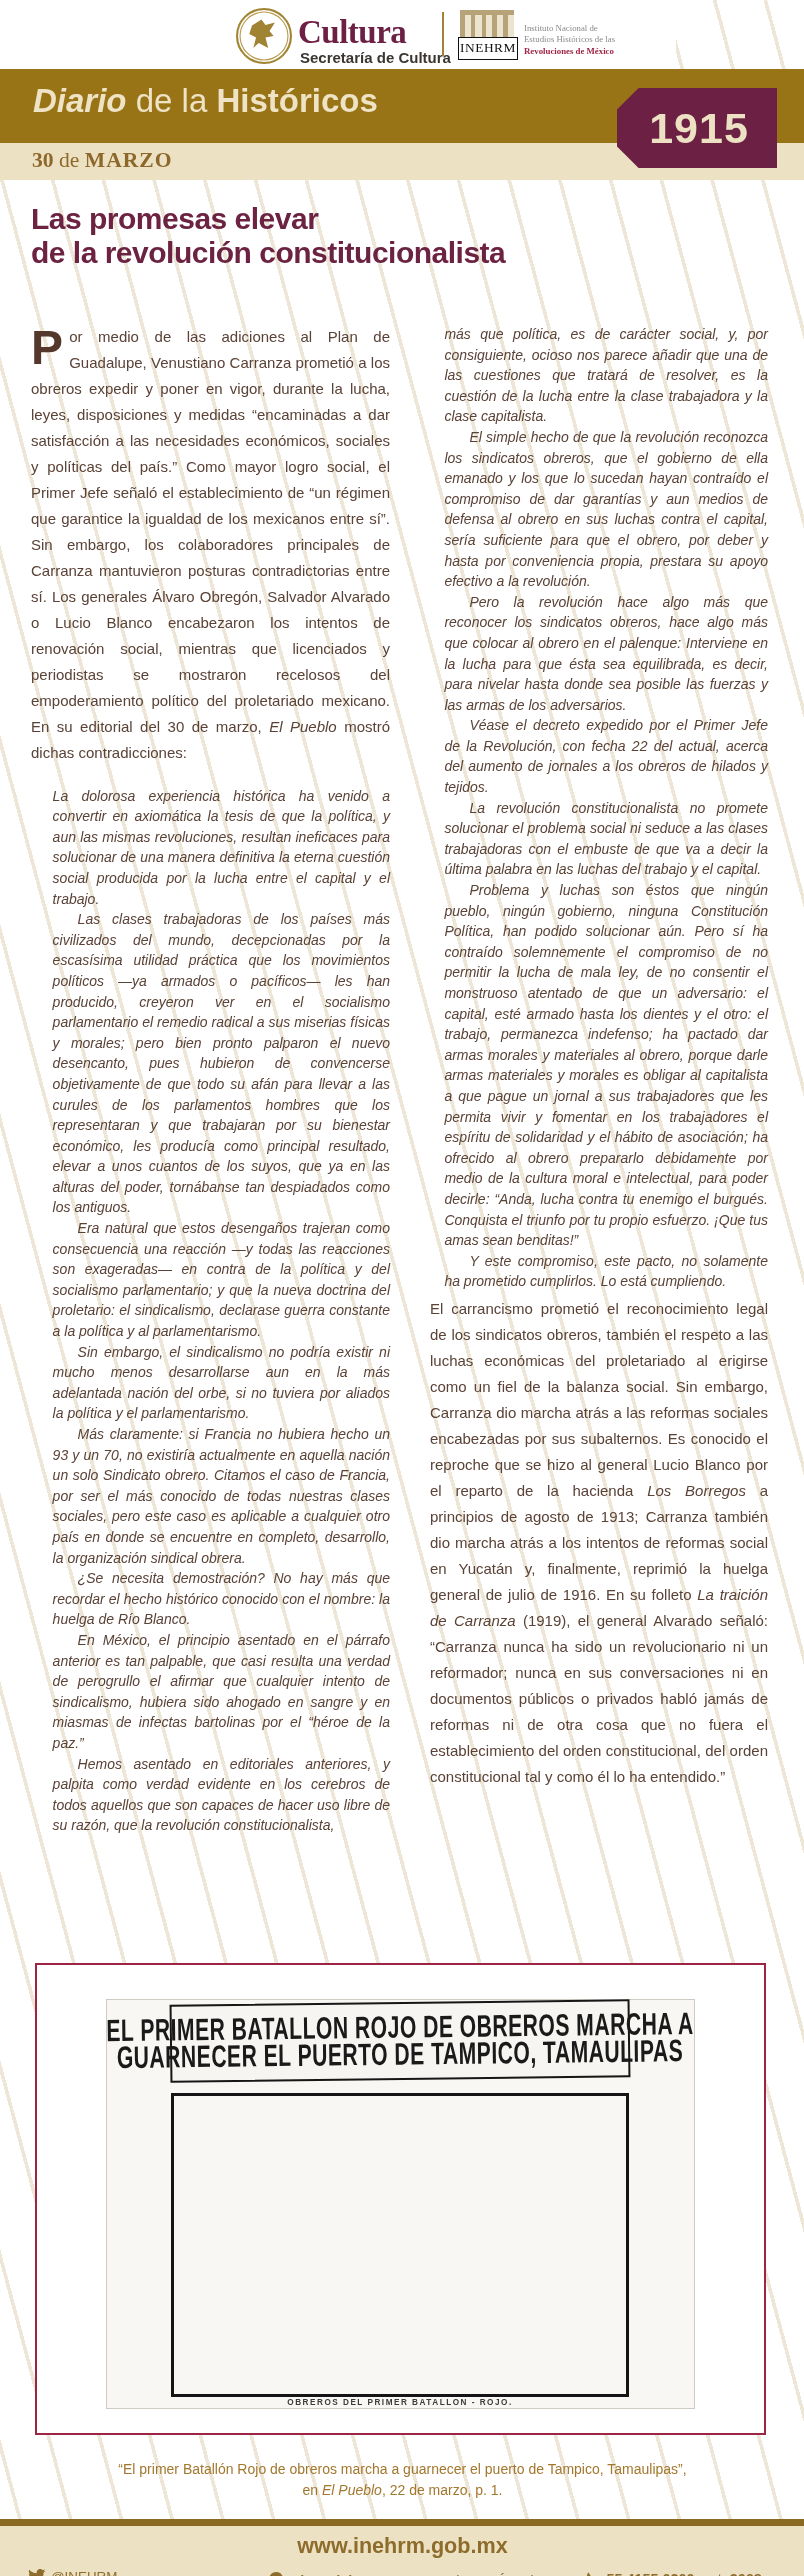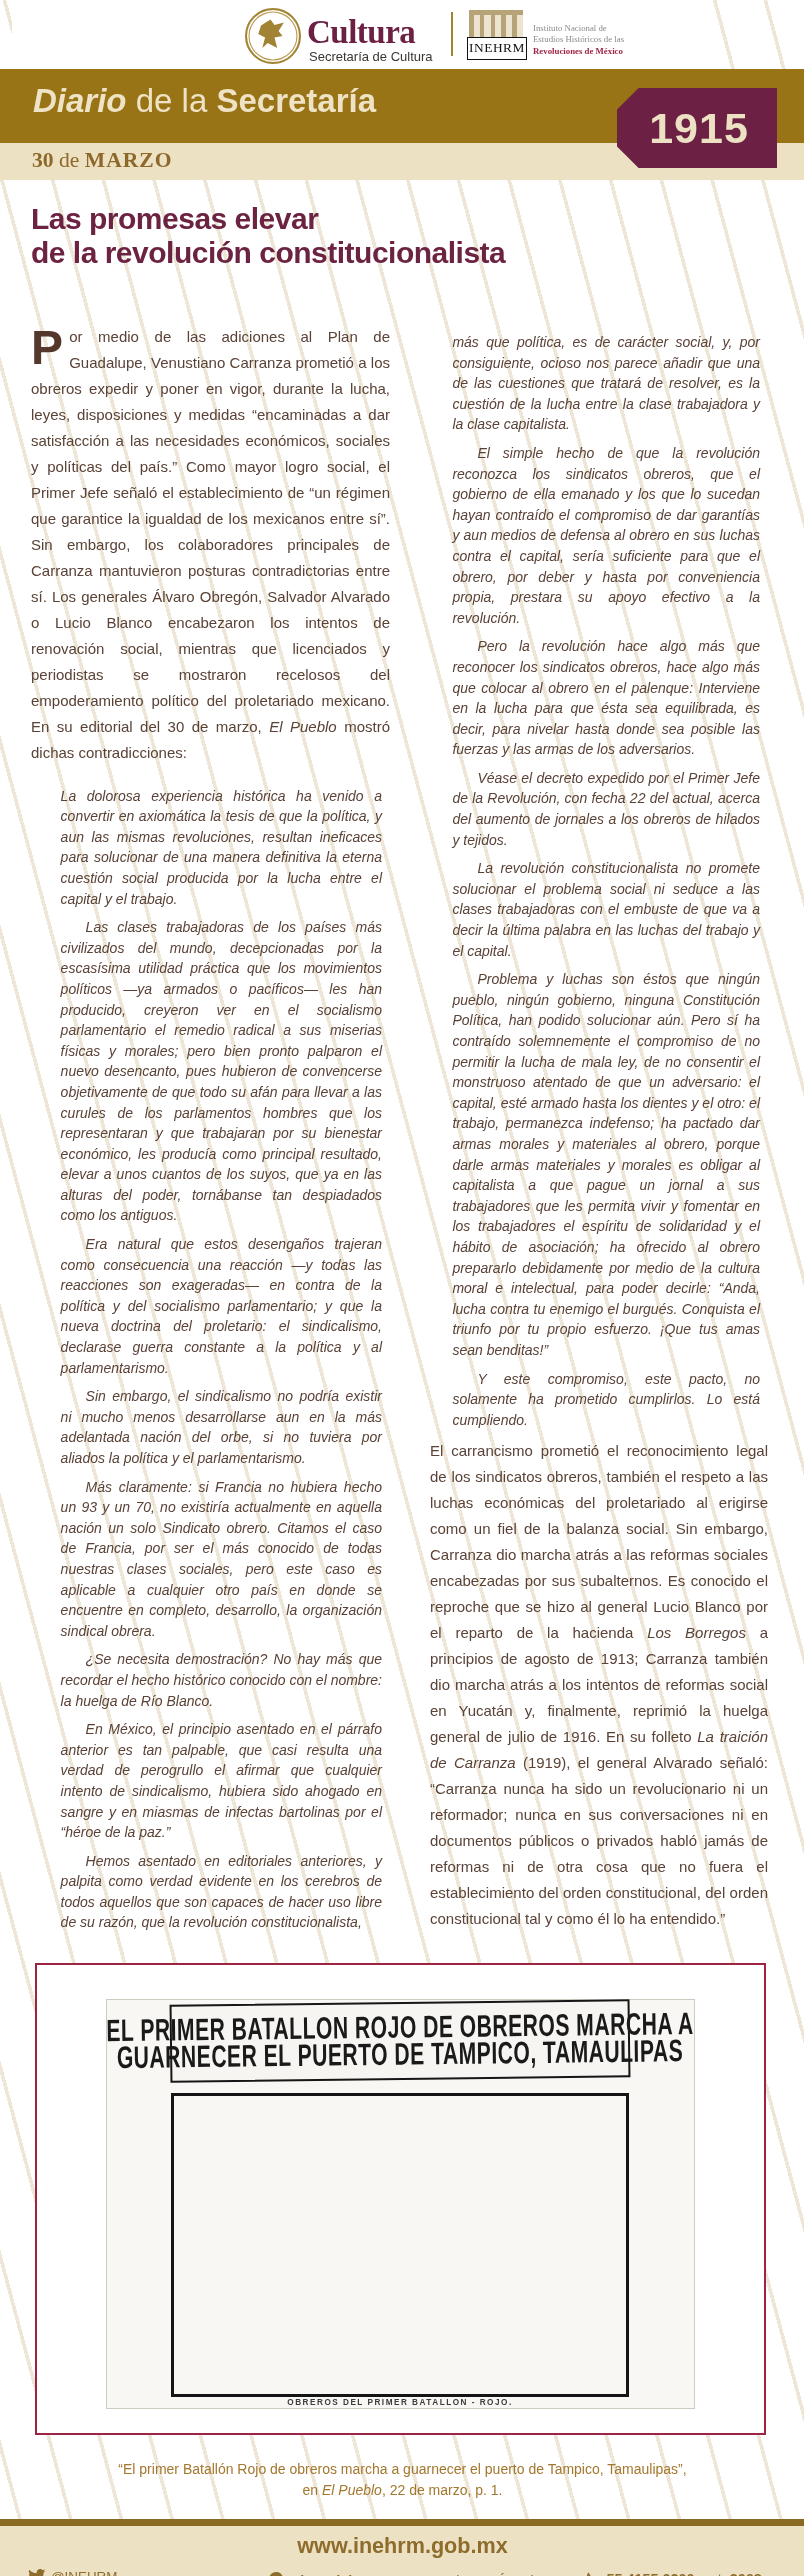--- a/index.html
+++ b/index.html
@@ -3,28 +3,28 @@
 <meta charset="utf-8">
 <style>
   html,body{margin:0;padding:0;}
   .page{position:relative;width:805px;height:2641px;overflow:hidden;
         background:
           repeating-linear-gradient(75deg, rgba(209,190,148,.38) 0 3.6px, transparent 3.6px 49px),
           #ffffff;
         font-family:"Liberation Sans","DejaVu Sans",sans-serif;color:#5a4237;}
   .abs{position:absolute;}
   
-  .header-top{left:12px;top:0;width:667px;height:69px;background:#fff;padding-left:6px;}
+  .header-top{left:3px;top:0;width:667px;height:69px;background:#fff;padding-left:6px;}
   .seal{left:233px;top:8.2px;width:52px;height:52px;border-radius:50%;
         border:2.1px double #a08433;box-shadow:inset 0 0 0 1.5px #fff,inset 0 0 0 2.6px #b99a4e;}
   .seal-eagle{left:11.3px;top:9.3px;width:27px;height:30px;background:#a08433;
         clip-path:polygon(10% 20%,45% 0,60% 18%,95% 10%,75% 38%,90% 55%,60% 60%,70% 95%,35% 78%,15% 95%,25% 60%,0 48%);}
   .brand-word{left:295px;top:14.4px;font-family:"Liberation Serif","DejaVu Serif",serif;
         font-size:33px;font-weight:700;color:#6c2144;letter-spacing:-0.5px;}
-  .brand-sub{left:297px;top:49px;font-size:13px;font-weight:400;color:#3a3530;}
+  .brand-sub{left:297px;top:49px;font-size:15px;font-weight:700;color:#3a3530;}
   .hdr-divider{left:439px;top:12.4px;width:1.5px;height:44px;background:#a08433;}
   .inehrm-building{left:457px;top:10.3px;width:54px;height:26px;
         background:repeating-linear-gradient(90deg,#b6a377 0 4.6px,#ece4cf 4.6px 10.8px);
         border-top:5.2px solid #b6a377;border-bottom:1.5px solid #b6a377;}
   .inehrm-box{left:455px;top:37px;width:58px;height:20.6px;border:1.5px solid #111;background:#fff;
         display:flex;align-items:center;justify-content:center;
         font-family:"Liberation Serif","DejaVu Serif",serif;font-size:13.4px;letter-spacing:0.5px;color:#111;}
   .inehrm-text{left:521px;top:23px;font-family:"Liberation Serif","DejaVu Serif",serif;
         font-size:8.8px;line-height:11.3px;color:#8b8b8b;}
   .inehrm-text .red{color:#9e2444;font-weight:700;}
@@ -46,21 +46,21 @@
   
   .title{left:31px;top:202px;font-size:30px;line-height:34px;font-weight:700;color:#6c2342;letter-spacing:-0.5px;}
   .columns{left:31px;top:324px;width:738px;height:1607px;display:flex;overflow:hidden;}
   .col1{width:359px;margin-right:40px;}
   .col2{width:338px;}
   .body-text{font-size:15px;line-height:26px;text-align:justify;color:#5a4237;}
   .dropcap{float:left;font-size:48px;line-height:39px;font-weight:600;color:#54382c;margin:4.1px 6.2px 0 0;}
   .quote{margin-top:19.6px;font-style:italic;font-size:14px;line-height:20.6px;text-align:justify;}
   .col1 .quote{padding-left:21.6px;}
   .col2 .quote{padding-left:14.4px;margin-top:0;}
-  .quote p{margin:8px;text-indent:25px;}
+  .quote p{margin:0;text-indent:25px;}
   .quote p.first{text-indent:0;}
   .closing{margin-top:4px;}
   .iteml{font-style:italic;}
   
   .frame{left:35px;top:1963px;width:731px;height:472px;background:#fff;border:2.1px solid #9e2444;box-sizing:border-box;}
   .paper{left:106px;top:1999px;width:587px;height:408px;background:#f8f7f4;border:0.5px solid #cfcac2;}
   .headline-box{left:170px;top:2002px;width:460px;height:78px;border:2.6px solid #161616;background:#f6f5f1;
         transform:rotate(-0.7deg);box-sizing:border-box;display:flex;flex-direction:column;
         align-items:center;justify-content:center;}
   .headline-box div{font-size:23px;font-weight:700;color:#1a1a1a;letter-spacing:0.5px;white-space:nowrap;
@@ -116,21 +116,21 @@
     <div class="abs inehrm-building"></div>
     <div class="abs inehrm-box">INEHRM</div>
     <div class="abs inehrm-text">
       <div>Instituto Nacional de</div>
       <div>Estudios Históricos de las</div>
       <div class="red">Revoluciones de México</div>
     </div>
   </div>
 
   <div class="abs banner"></div>
-  <div class="abs banner-title"><span class="it">Diario</span><span class="md"> de la </span><span class="bd">Secretaría</span></div>
+  <div class="abs banner-title"><span class="it">Diario</span><span class="md"> de la </span><span class="bd">Históricos</span></div>
   <div class="abs datestrip"></div>
   <div class="abs dateline"><span class="b">30</span><span> de </span><span class="m">MARZO</span></div>
   <div class="abs badge">
       <span>1915</span>
     </div>
 
   <div class="abs title">
     <div>Las promesas elevar</div>
     <div>de la revolución constitucionalista</div>
   </div>

